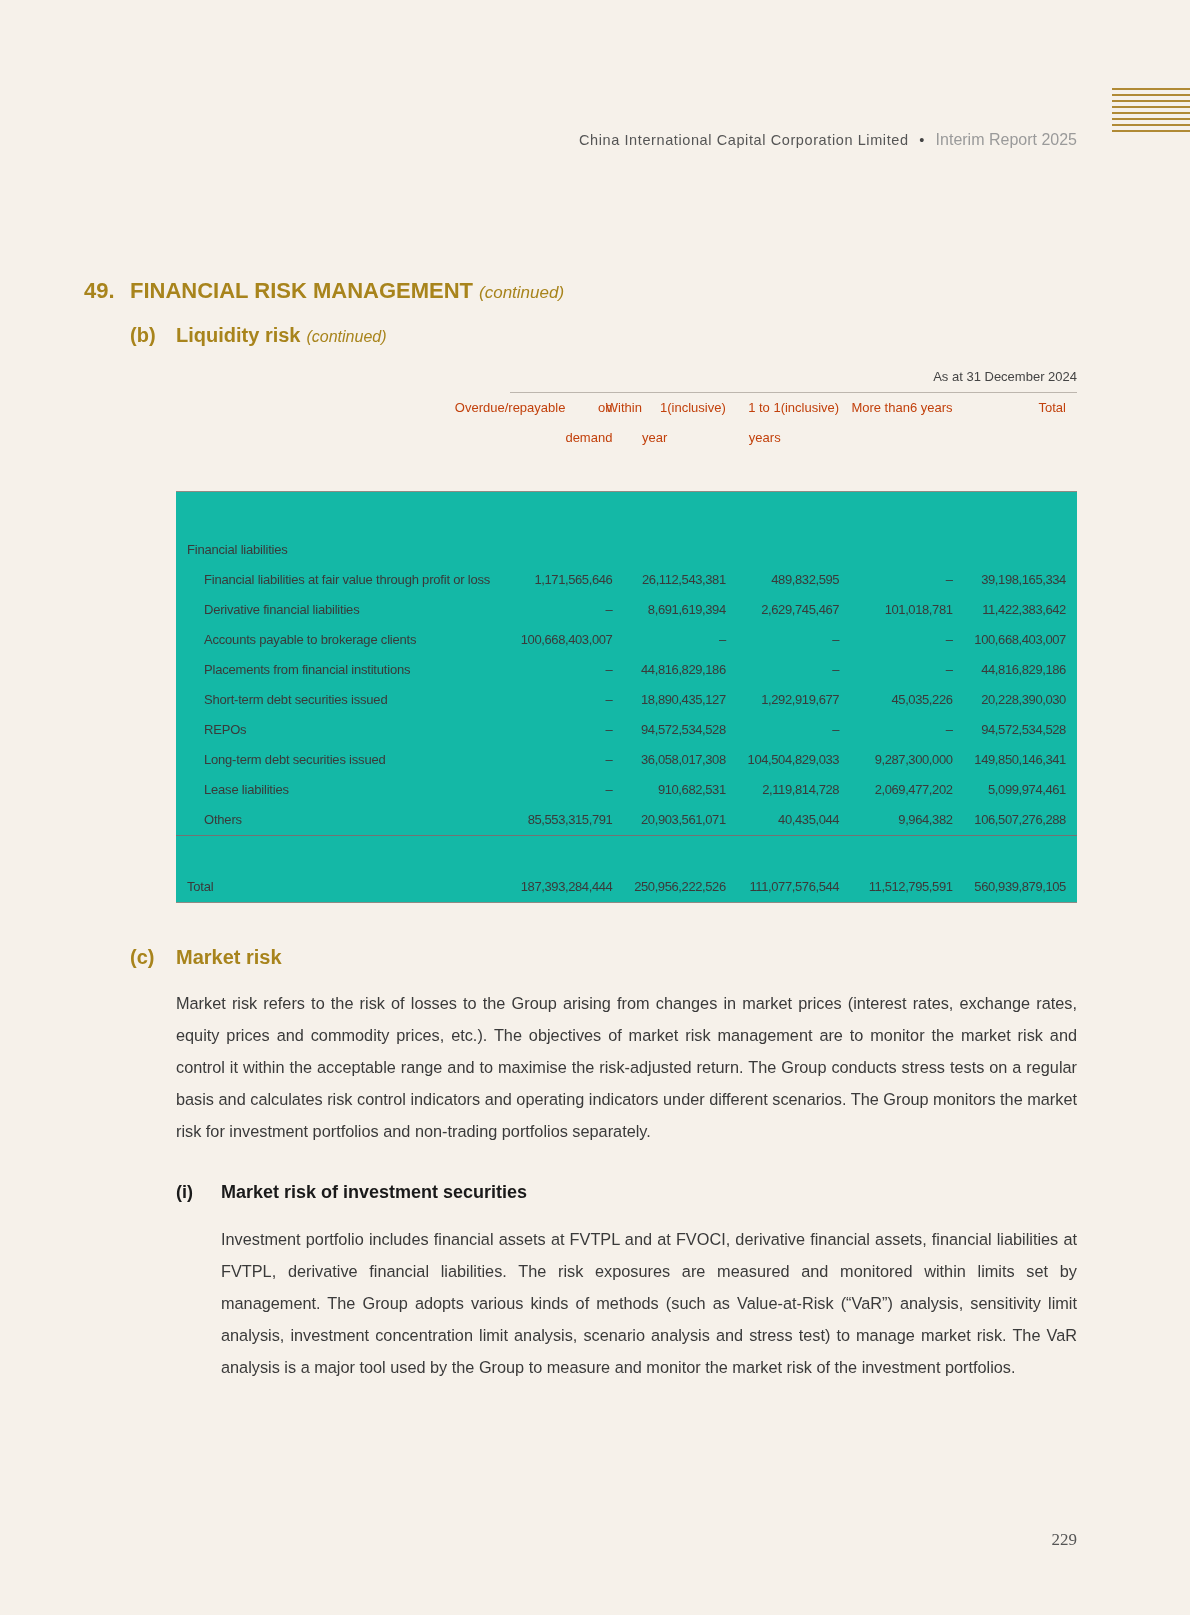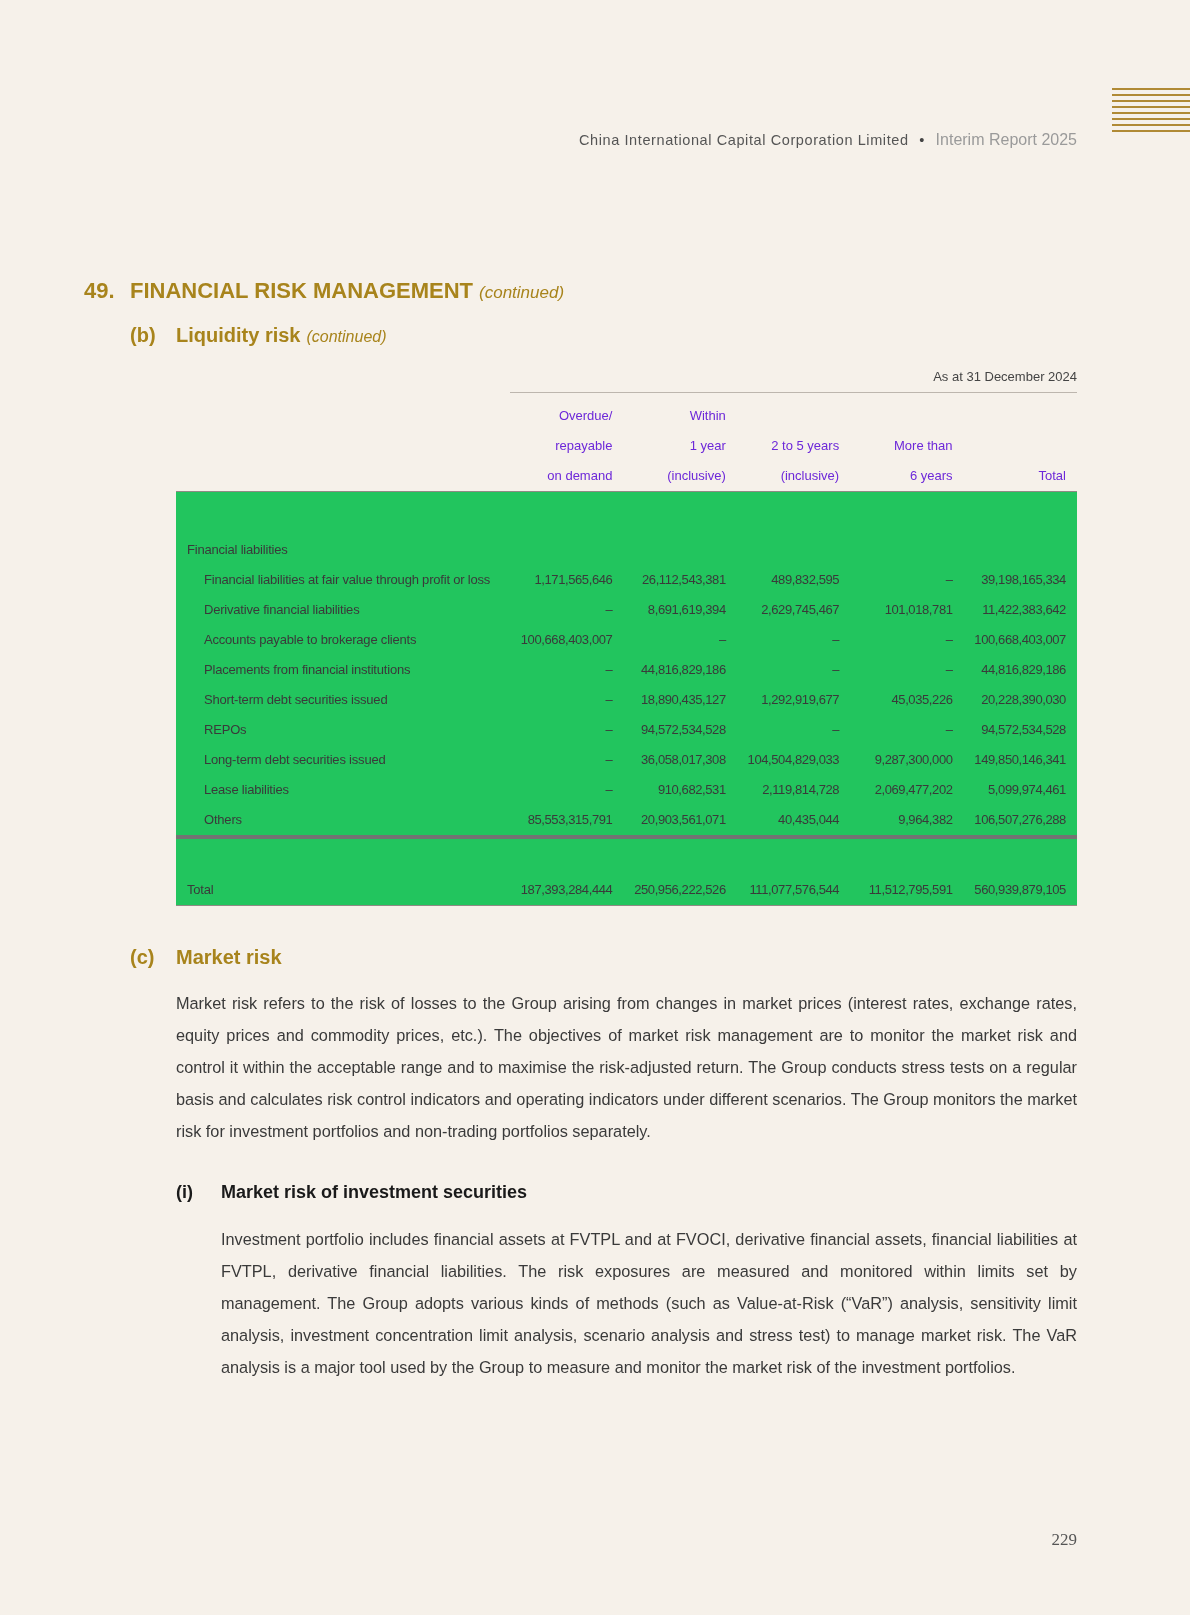--- a/index.html
+++ b/index.html
@@ -52,33 +52,33 @@
     margin-left: 334px; width: 567px;
     text-align: right; font-size: 13px; color: #444;
     padding-bottom: 3px;
     border-bottom: 1px solid #bdb6ae;
     height: 24px; line-height: 24px;
   }
   .colhdr { display: flex; height: 98px; border-bottom: 1.5px solid #8f8a84; }
   .colhdr .lbl { width: 334px; }
   .colhdr .c {
     width: 113.4px; text-align: right; padding-right: 11px; box-sizing: border-box;
-    font-size: 13px; color: #6d28d9; display: flex; flex-direction: column; justify-content: flex-end;
+    font-size: 13px; color: #c2410c; display: flex; justify-content: flex-end;
   }
   .colhdr .c span { display: block; height: 30px; line-height: 30px; }
-  .tbody { background: #22c55e; }
+  .tbody { background: #14b8a6; }
   .row { display: flex; height: 30px; line-height: 30px; font-size: 13px; color: #3a3a3a; }
   .row .lbl { width: 334px; padding-left: 11px; box-sizing: border-box; white-space: nowrap; letter-spacing: -0.2px; }
   .row .lbl.indent { padding-left: 28px; }
   .row .v {
     width: 113.4px; text-align: right; padding-right: 11px; box-sizing: border-box;
     white-space: nowrap; letter-spacing: -0.4px;
   }
   .row.section { margin-top: 42px; }
-  .row.last-item { border-bottom: 4px solid #737373; }
+  .row.last-item { border-bottom: 1px solid #737373; }
   .row.total { margin-top: 36px; border-bottom: 1.5px solid #8f8a84; }
   .spacer-top { height: 0; }
 
   .para {
     position: absolute; font-size: 16.3px; line-height: 32px; color: #3a3a3a;
     text-align: justify; text-align-last: left;
   }
   .page-num {
     position: absolute; right: 113px; top: 1530px;
     font-family: "Liberation Serif", serif; font-size: 17px; color: #555;
@@ -120,21 +120,21 @@
         <span>repayable</span>
         <span>on demand</span>
     </div>
     <div class="c">
       <span>Within</span>
         <span>1 year</span>
         <span>(inclusive)</span>
     </div>
     <div class="c">
       <span></span>
-        <span>2 to 5 years</span>
+        <span>1 to 1 years</span>
         <span>(inclusive)</span>
     </div>
     <div class="c">
       <span></span>
         <span>More than</span>
         <span>6 years</span>
     </div>
     <div class="c">
       <span></span>
         <span></span>

